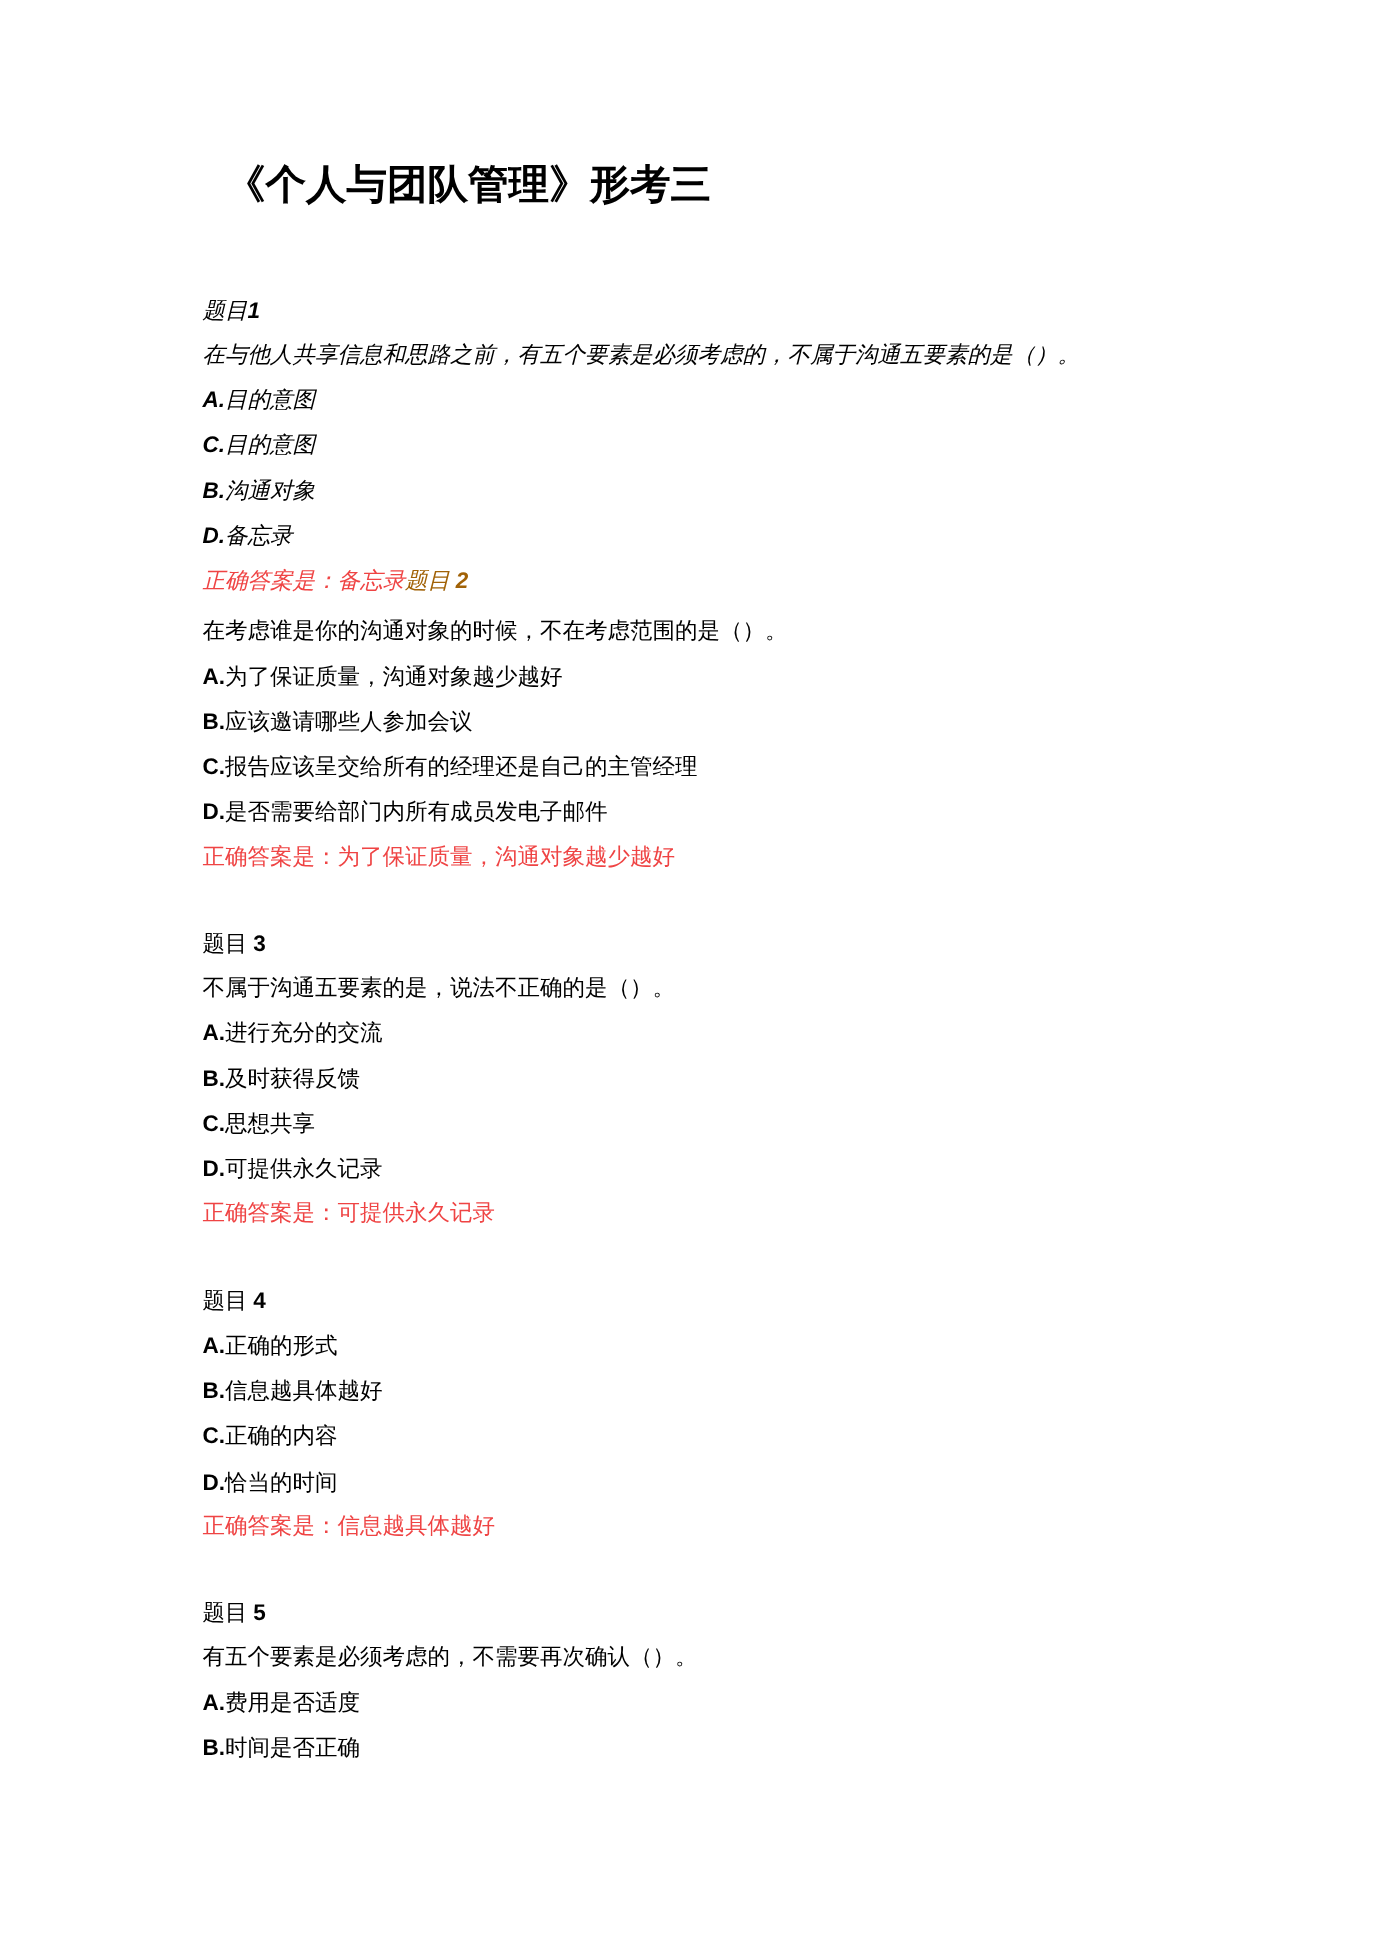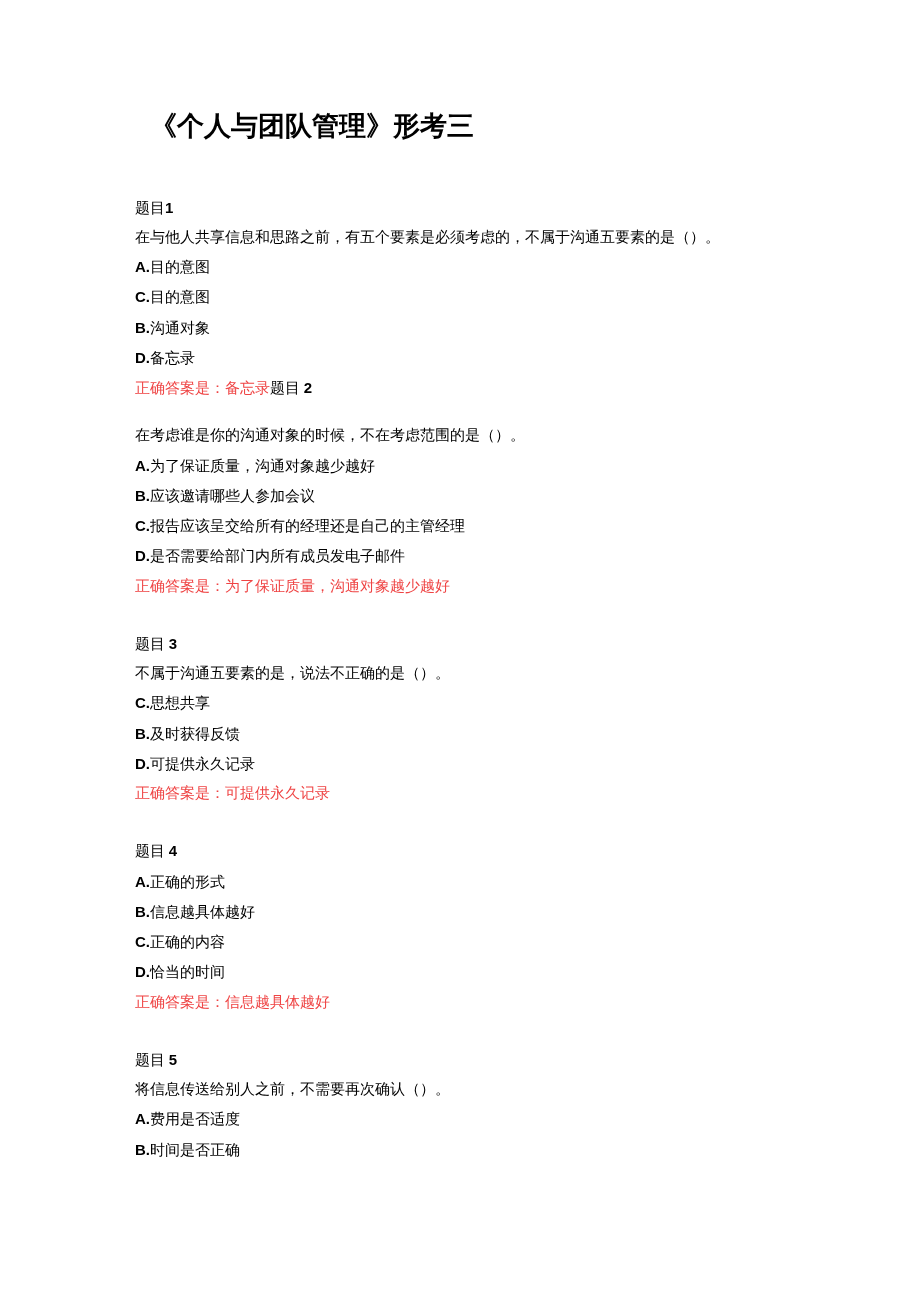--- a/index.html
+++ b/index.html
@@ -9,21 +9,21 @@
       padding: 100px 135px 100px 135px;
       font-size: 15px;
       line-height: 1.95;
       color: #000000;
       width: 920px;
       box-sizing: border-box;
     }
     .title {
       font-size: 27px;
       font-weight: bold;
-      font-family: Liberation Sans, sans-serif;
+      font-family: Liberation Mono, monospace;
       margin: 0 0 40px 15px;
     }
     .question-block {
       margin-bottom: 28px;
     }
     .question-label {
       font-family: "SimSun", "宋体", serif;
     }
     .question-label .num {
       font-family: Arial, sans-serif;
@@ -34,33 +34,33 @@
     .option {
     }
     .option-letter {
       font-family: Arial, sans-serif;
       font-weight: bold;
     }
     .answer {
       color: #ef4444;
     }
     .inline-next-label {
-      color: #000000;
+      color: #a16207;
     }
     .inline-next-label .num {
       font-family: Arial, sans-serif;
       font-weight: bold;
     }
   </style>
 </head>
 <body>
 
 <div class="title">《个人与团队管理》形考三</div>
 
-<div class="question-block" style="margin-bottom:18px;">
+<div class="question-block" style="margin-bottom:4px;font-style:italic;">
   <div class="question-label">
     <span>题目</span><span class="num">1</span>
   </div>
   <div class="question-text">在与他人共享信息和思路之前，有五个要素是必须考虑的，不属于沟通五要素的是（）。</div>
   <div class="option"><span class="option-letter">A.</span><span>目的意图</span></div>
   <div class="option"><span class="option-letter">C.</span><span>目的意图</span></div>
   <div class="option"><span class="option-letter">B.</span><span>沟通对象</span></div>
   <div class="option"><span class="option-letter">D.</span><span>备忘录</span></div>
   <div>
     <span class="answer"><span>正确答案是：</span><span>备忘录</span></span><span class="inline-next-label"><span>题目</span> <span class="num">2</span></span>
@@ -74,37 +74,38 @@
   <div class="option"><span class="option-letter">C.</span><span>报告应该呈交给所有的经理还是自己的主管经理</span></div>
   <div class="option"><span class="option-letter">D.</span><span>是否需要给部门内所有成员发电子邮件</span></div>
   <div class="answer"><span>正确答案是：</span><span>为了保证质量，沟通对象越少越好</span></div>
 </div>
 
 <div class="question-block">
   <div class="question-label">
     <span>题目</span> <span class="num">3</span>
   </div>
   <div class="question-text">不属于沟通五要素的是，说法不正确的是（）。</div>
+  <div class="option"><span class="option-letter">A.</span><span>进行充分的交流</span></div>
+  <div class="option"><span class="option-letter">B.</span><span>及时获得反馈</span></div>
   <div class="option"><span class="option-letter">C.</span><span>思想共享</span></div>
-  <div class="option"><span class="option-letter">B.</span><span>及时获得反馈</span></div>
   <div class="option"><span class="option-letter">D.</span><span>可提供永久记录</span></div>
   <div class="answer"><span>正确答案是：</span><span>可提供永久记录</span></div>
 </div>
 
 <div class="question-block">
   <div class="question-label">
     <span>题目</span> <span class="num">4</span>
   </div>
   <div class="option"><span class="option-letter">A.</span><span>正确的形式</span></div>
   <div class="option"><span class="option-letter">B.</span><span>信息越具体越好</span></div>
   <div class="option"><span class="option-letter">C.</span><span>正确的内容</span></div>
   <div class="option"><span class="option-letter">D.</span><span>恰当的时间</span></div>
   <div class="answer"><span>正确答案是：</span><span>信息越具体越好</span></div>
 </div>
 
 <div class="question-block">
   <div class="question-label">
     <span>题目</span> <span class="num">5</span>
   </div>
-  <div class="question-text">将信息传送给别人之前，不需要再次确认（）。</div>
+  <div class="question-text">有五个要素是必须考虑的，不需要再次确认（）。</div>
   <div class="option"><span class="option-letter">A.</span><span>费用是否适度</span></div>
   <div class="option"><span class="option-letter">B.</span><span>时间是否正确</span></div>
 </div>
 
 </body></html>

